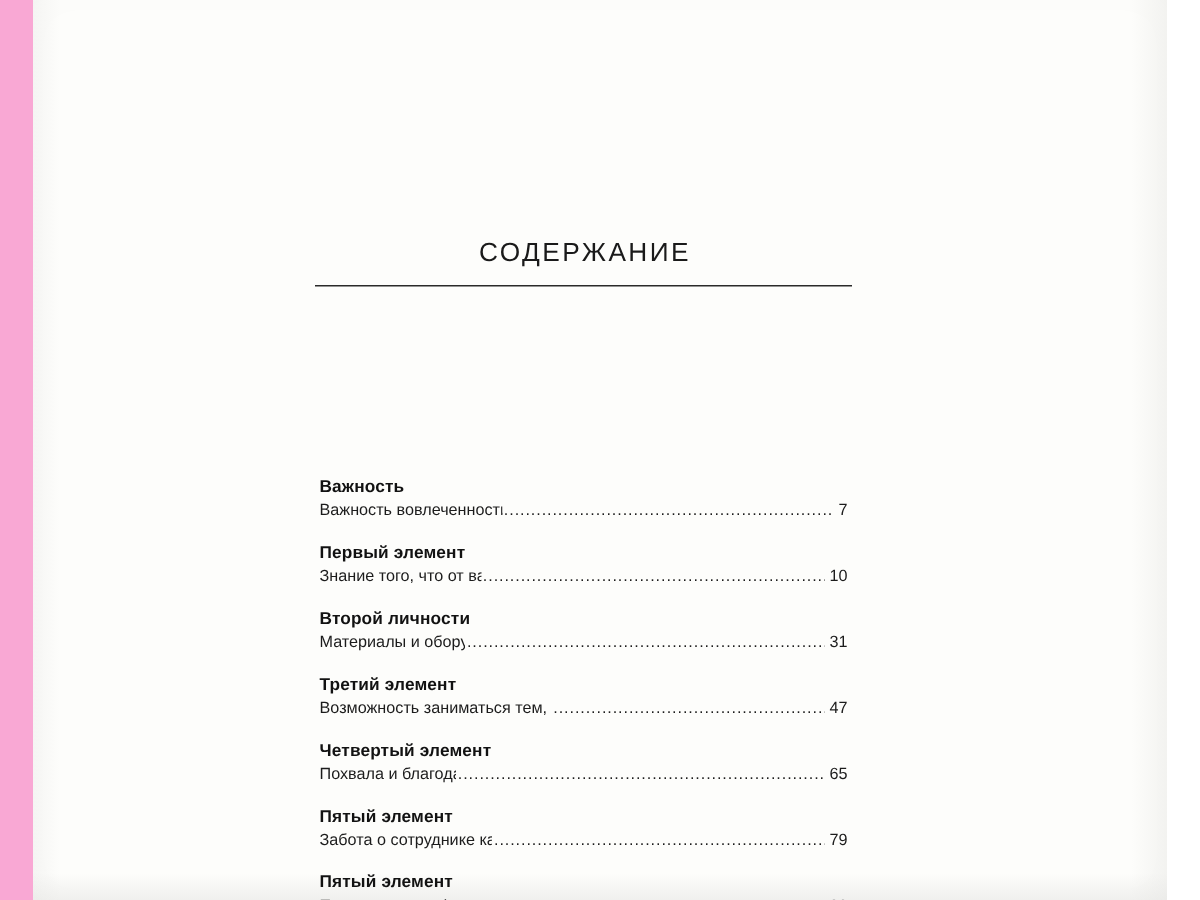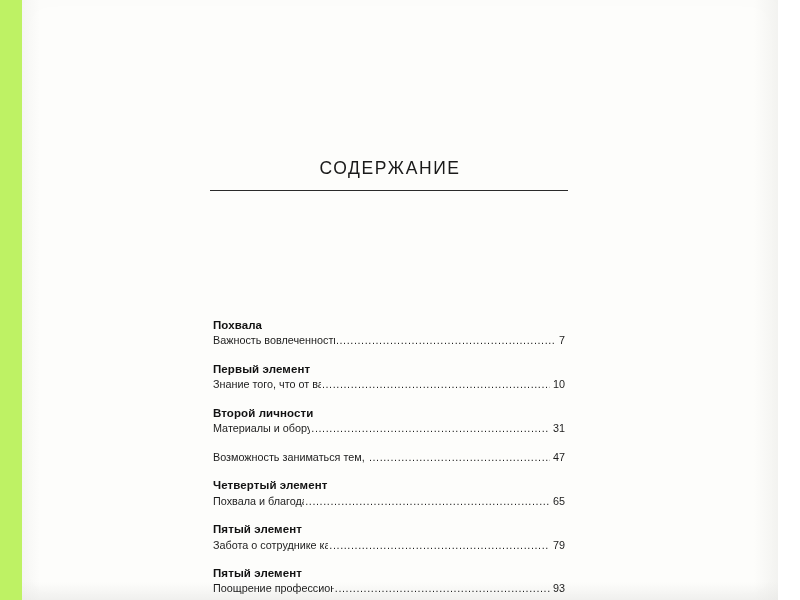--- a/index.html
+++ b/index.html
@@ -12,21 +12,21 @@
     background: #ffffff;
     font-family: "Liberation Sans", sans-serif;
     overflow: hidden;
   }
   .page {
     position: absolute;
     left: 0;
     top: 0;
     width: 684px;
     height: 600px;
-    background: #bef264;
+    background: #f9a8d4;
   }
   
   .scan {
     position: absolute;
     left: 22px;
     top: 0px;
     width: 756px;
     height: 600px;
     background: #fdfdfb;
     box-shadow: inset 0 0 30px rgba(0,0,0,0.012);
@@ -146,21 +146,21 @@
     <div class="scan-edge-bottom"></div>
   </div>
 
   <div class="content">
     <div class="doc-title">СОДЕРЖАНИЕ</div>
     <div class="title-rule"></div>
 
     <div class="toc">
 
       <div class="toc-entry">
-        <div class="entry-title">Похвала</div>
+        <div class="entry-title">Важность</div>
         <div class="entry-line">
           <span class="entry-sub">Важность вовлеченности сотрудников</span>
           <span class="dots">................................................................................................</span>
           <span class="entry-page">7</span>
         </div>
       </div>
 
       <div class="toc-entry">
         <div class="entry-title">Первый элемент</div>
         <div class="entry-line">
@@ -173,20 +173,21 @@
       <div class="toc-entry">
         <div class="entry-title">Второй личности</div>
         <div class="entry-line">
           <span class="entry-sub">Материалы и оборудование</span>
           <span class="dots">................................................................................................</span>
           <span class="entry-page">31</span>
         </div>
       </div>
 
       <div class="toc-entry">
+        <div class="entry-title">Третий элемент</div>
         <div class="entry-line">
           <span class="entry-sub">Возможность заниматься тем, что получается лучше всего</span>
           <span class="dots">................................................................................................</span>
           <span class="entry-page">47</span>
         </div>
       </div>
 
       <div class="toc-entry">
         <div class="entry-title">Четвертый элемент</div>
         <div class="entry-line">

